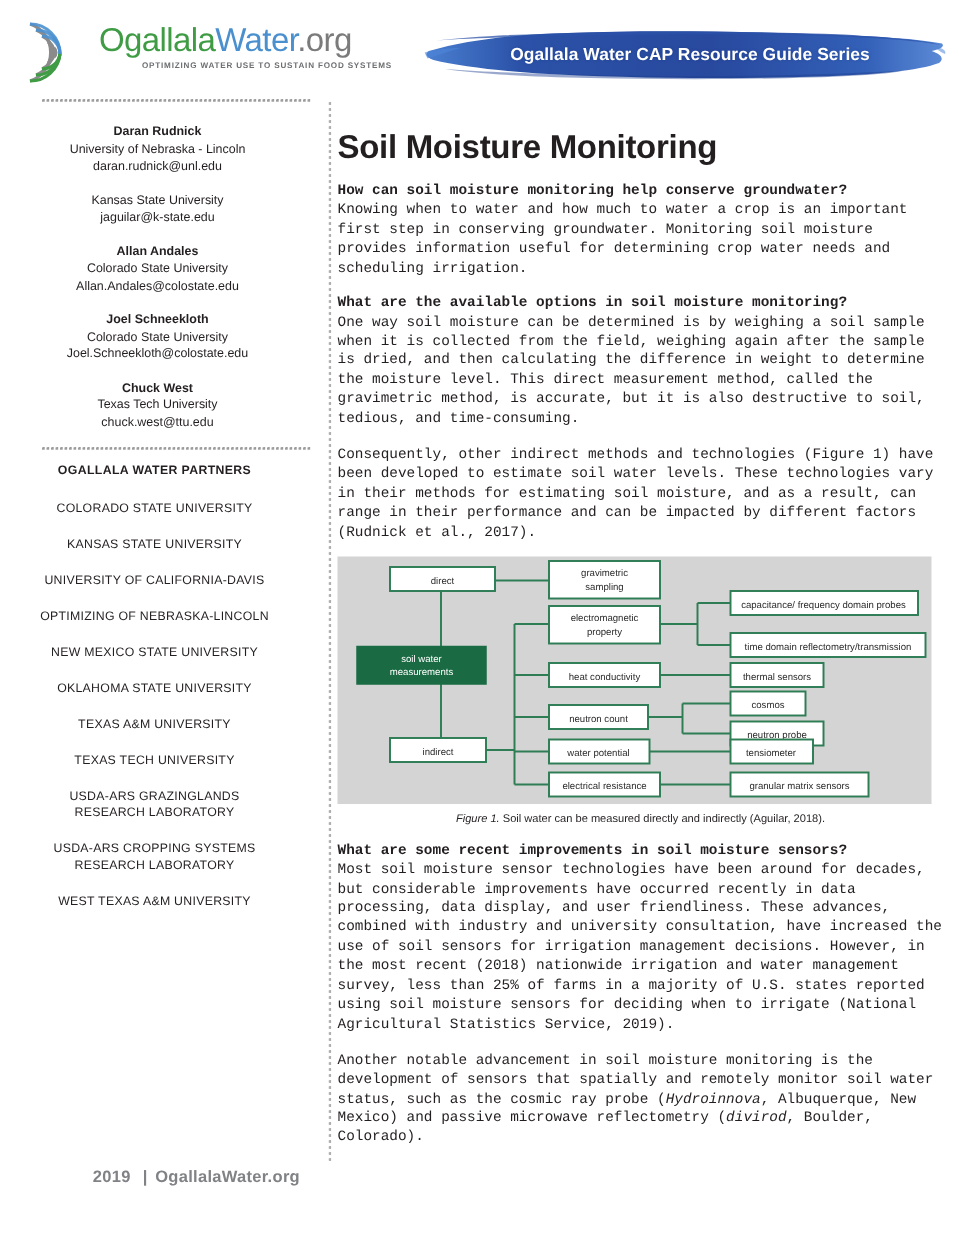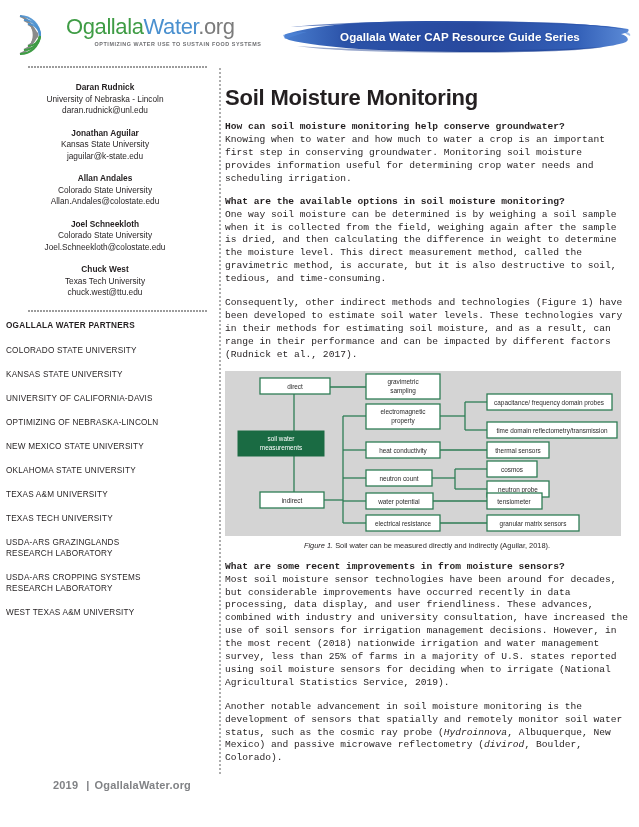--- a/index.html
+++ b/index.html
@@ -57,34 +57,34 @@
     background-size:3px 4px; background-repeat:repeat-y;
     opacity:.8;
   }
 
   .authors { padding:14px 22px 0 10px; text-align:center; }
   .author { margin-bottom:11px; }
   .author .nm   { font-weight:700; font-size:8.3px; line-height:11.5px; color:#231f20; }
   .author .org  { font-size:8.3px; line-height:11.5px; color:#231f20; }
   .author .mail { font-size:8.3px; line-height:11.5px; color:#231f20; }
 
-  .partners { padding:8px 22px 0 6px; text-align:left; }
+  .partners { padding:8px 22px 0 6px; text-align:center; }
   .partner-head {
     font-weight:700; font-size:8.2px; letter-spacing:0.25px;
     line-height:12px; margin-bottom:13px; color:#231f20;
   }
   .partner {
     font-size:8.2px; letter-spacing:0.2px; line-height:11px;
     margin-bottom:13px; color:#231f20;
   }
 
   .footer-brand {
     position:absolute; left:0; bottom:36px; width:222px;
-    padding-right:22px; text-align:center;
-    font-weight:700; font-size:11px; color:#808285; letter-spacing:.2px;margin-left:22px;
+    padding-right:22px; text-align:right;
+    font-weight:700; font-size:11px; color:#808285; letter-spacing:.2px;
   }
   .footer-brand .yr { margin-right:3px; }
   .footer-brand .pipe { margin:0 5px; }
 
   
   .main { position:absolute; left:225px; top:85px; width:404px; height:759px; }
 
   .doc-title {
     font-size:22px; font-weight:700; letter-spacing:-0.2px;
     line-height:26px; margin:0 0 9px 0; color:#231f20;
@@ -184,21 +184,20 @@
 <div class="sidebar">
   <div class="rule"></div>
 
   <div class="authors">
     <div class="author">
       <div class="nm">Daran Rudnick</div>
       <div class="org">University of Nebraska - Lincoln</div>
       <div class="mail">daran.rudnick@unl.edu</div>
     </div>
     <div class="author">
-      <div class="nm">Jonathan Aguilar</div>
       <div class="org">Kansas State University</div>
       <div class="mail">jaguilar@k-state.edu</div>
     </div>
     <div class="author">
       <div class="nm">Allan Andales</div>
       <div class="org">Colorado State University</div>
       <div class="mail">Allan.Andales@colostate.edu</div>
     </div>
     <div class="author">
       <div class="nm">Joel Schneekloth</div>
@@ -340,21 +339,21 @@
         <rect x="262" y="144" width="92" height="16" fill="#ffffff" stroke="#2e7d55" stroke-width="1.3"></rect>
         <text class="dgm-txt" x="308" y="155" text-anchor="middle">granular matrix sensors</text>
       </svg>
     </div>
     <div class="fig-cap">
       <i>Figure 1.</i><span> Soil water can be measured directly and indirectly (Aguilar, 2018).</span>
     </div>
   </div>
 
   <div class="sec" style="margin-top:9px;">
-    <h2>What are some recent improvements in from moisture sensors?</h2>
+    <h2>What are some recent improvements in soil moisture sensors?</h2>
     <p>Most soil moisture sensor technologies have been around for decades, but considerable improvements have occurred recently in data processing, data display, and user friendliness. These advances, combined with industry and university consultation, have increased the use of soil sensors for irrigation management decisions. However, in the most recent (2018) nationwide irrigation and water management survey, less than 25% of farms in a majority of U.S. states reported using soil moisture sensors for deciding when to irrigate (National Agricultural Statistics Service, 2019).</p>
   </div>
 
   <div class="sec" style="margin-top:11px;">
     <p><span>Another notable advancement in soil moisture monitoring is the development of sensors that spatially and remotely monitor soil water status, such as the cosmic ray probe (</span><em>Hydroinnova</em><span>, Albuquerque, New Mexico) and passive microwave reflectometry (</span><em>divirod</em><span>, Boulder, Colorado).</span></p>
   </div>
 
   <div class="page-num">1</div>
 </div>
 

